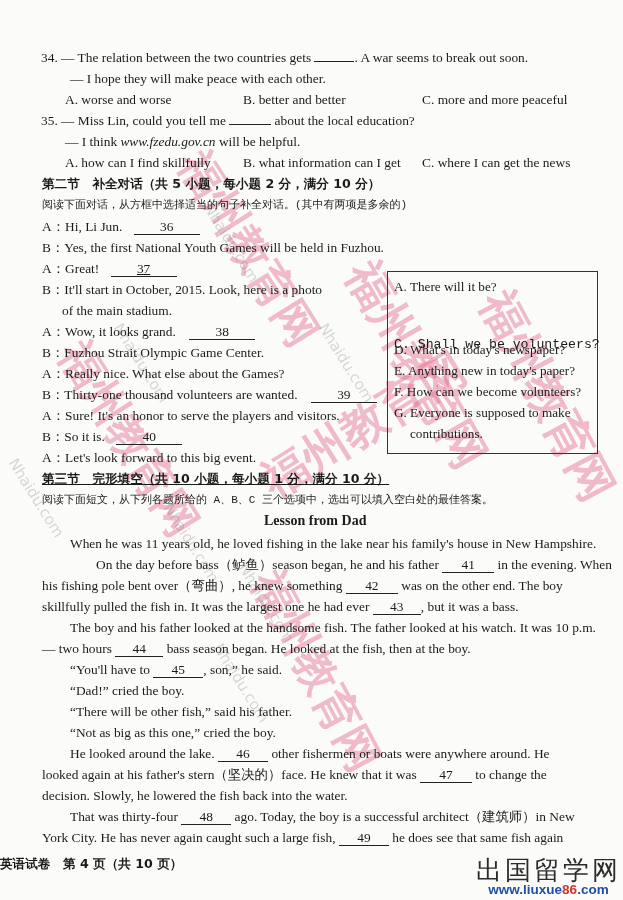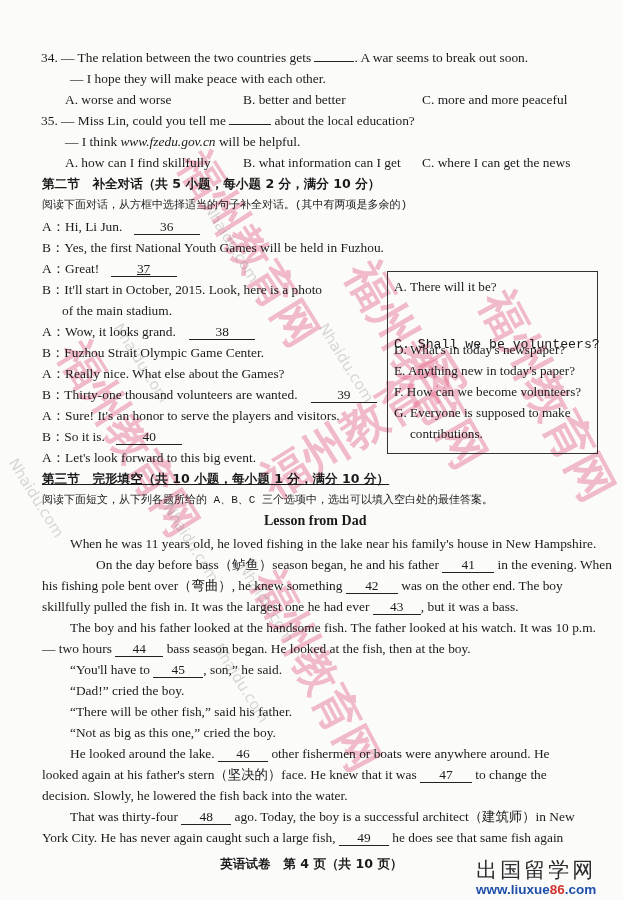--- a/index.html
+++ b/index.html
@@ -13,23 +13,23 @@
   .wm { position: absolute; pointer-events: none; font-family: "DejaVu Sans", sans-serif; font-weight: bold; color: rgba(226,96,130,0.42); transform-origin: left top; white-space: nowrap; z-index: 1; }
   .wm-grey { position: absolute; pointer-events: none; font-family: "DejaVu Sans", sans-serif; color: rgba(120,120,120,0.28); transform-origin: left top; white-space: nowrap; font-size: 15px; z-index: 1; }
   .line { position: absolute; white-space: nowrap; z-index: 2; line-height: 18px; }
   .cn { font-family: Liberation Mono, monospace; font-size: 11px; }
   .cn-b { font-family: "DejaVu Sans", sans-serif; font-size: 12.6px; font-weight: bold; }
   .blank { display: inline-block; border-bottom: 1px solid #222; text-align: center; line-height: 15px; }
   .it { font-style: italic; }
   .title { position: absolute; font-weight: bold; font-size: 14px; z-index: 2; }
   .box { position: absolute; left: 387px; top: 271px; width: 209px; height: 181px; border: 1px solid #333; z-index: 2; background: transparent; }
   .box .opt { position: absolute; left: 6px; white-space: nowrap; font-size: 13.2px; line-height: 18px; }
-  .footer { position: absolute; left: 0; width: 623px; top: 856px; text-align: center; z-index: 2; }
+  .footer { position: absolute; left: 0; width: 623px; top: 856px; z-index: 2; }
   .logo { position: absolute; left: 476px; top: 858px; z-index: 3; text-align: center; }
-  .logo-cn { font-family: "DejaVu Sans", sans-serif; font-size: 21px; color: #2b2b2b; letter-spacing: 3px; line-height: 24px; }
+  .logo-cn { font-family: "DejaVu Sans", sans-serif; font-size: 26px; color: #2b2b2b; letter-spacing: 3px; line-height: 24px; }
   .logo-url { font-family: "Liberation Sans", sans-serif; font-size: 13.5px; color: #1f4fa8; line-height: 15px; font-weight: bold; }
   .logo-url .accent { color: #d2322d; }
 </style>
 </head>
 <body>
 
 <div class="wm" style="left:215px;top:140px;font-size:44px;transform:rotate(58deg);">福州教育网</div>
 <div class="wm" style="left:385px;top:250px;font-size:46px;transform:rotate(60deg);">福州教育网</div>
 <div class="wm" style="left:520px;top:280px;font-size:46px;transform:rotate(62deg);">福州教育网</div>
 <div class="wm" style="left:95px;top:330px;font-size:44px;transform:rotate(58deg);">福州教育网</div>

